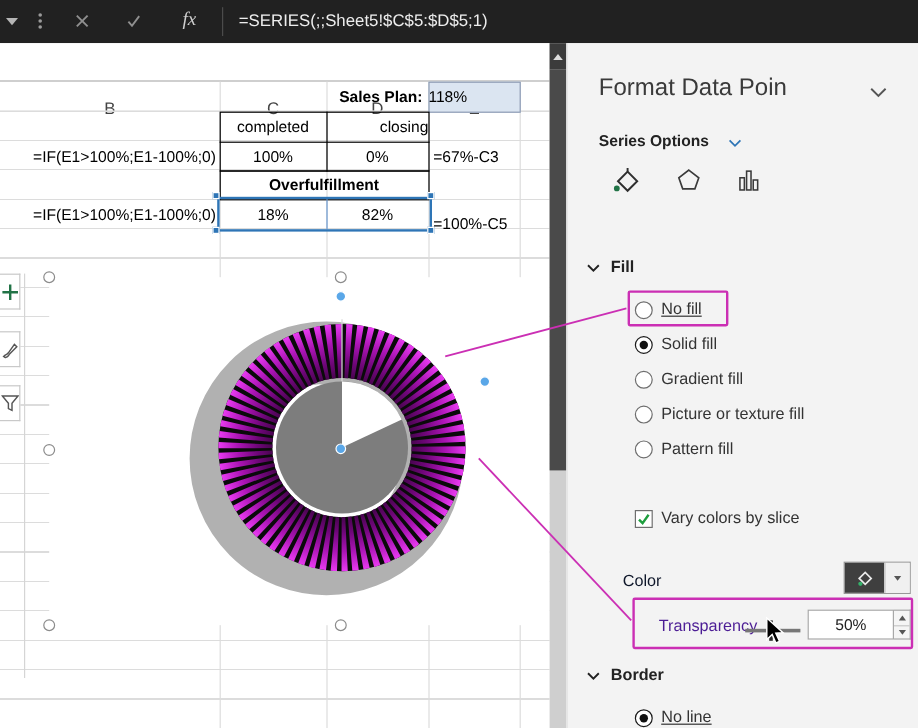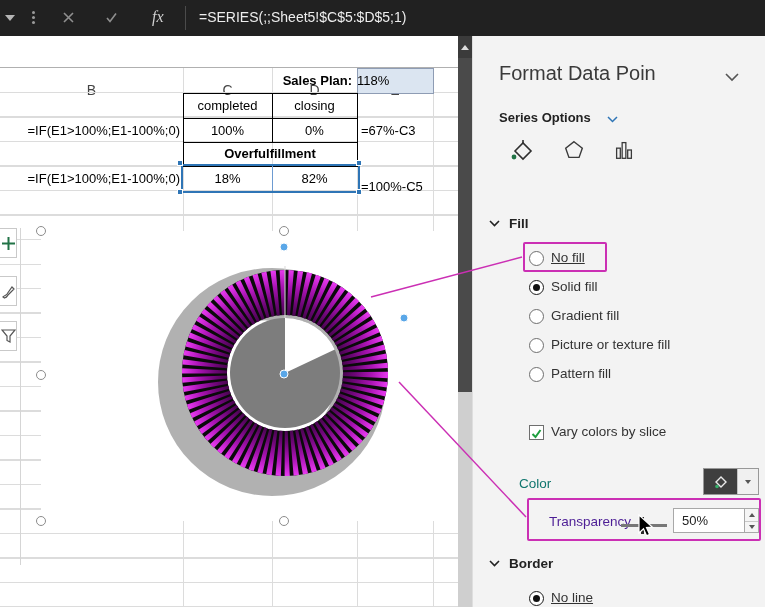--- a/index.html
+++ b/index.html
@@ -67,21 +67,21 @@
   <div class="abs" style="left:181px;top:128px;width:179px;height:29px;border:2px solid #2e75b6"></div>
   <div class="abs" style="left:272px;top:130px;width:1px;height:25px;background:#6d9bd1"></div>
   <div class="selsq" style="left:177px;top:124px"></div>
   <div class="selsq" style="left:356px;top:124px"></div>
   <div class="selsq" style="left:177px;top:153px"></div>
   <div class="selsq" style="left:356px;top:153px"></div>
 
   <div class="cell bold" style="left:183px;top:32px;width:169px;text-align:right">Sales Plan:</div>
   <div class="cell" style="left:357px;top:32px;width:76px;text-align:left">118%</div>
   <div class="cell" style="left:183px;top:57px;width:89px;text-align:center">completed</div>
-  <div class="cell" style="left:272px;top:57px;width:85px;text-align:center">closing</div>
+  <div class="cell" style="left:272px;top:57px;width:85px;text-align:right">closing</div>
   <div class="cell" style="left:0;top:82px;width:180px;text-align:right">=IF(E1&gt;100%;E1-100%;0)</div>
   <div class="cell" style="left:183px;top:82px;width:89px;text-align:center">100%</div>
   <div class="cell" style="left:272px;top:82px;width:85px;text-align:center">0%</div>
   <div class="cell" style="left:361px;top:82px;width:95px;text-align:left">=67%-C3</div>
   <div class="cell bold" style="left:183px;top:106px;width:174px;text-align:center;line-height:24px">Overfulfillment</div>
   <div class="cell" style="left:0;top:130px;width:180px;text-align:right">=IF(E1&gt;100%;E1-100%;0)</div>
   <div class="cell" style="left:183px;top:130px;width:89px;text-align:center">18%</div>
   <div class="cell" style="left:272px;top:130px;width:85px;text-align:center">82%</div>
   <div class="cell" style="left:361px;top:138px;width:95px;text-align:left">=100%-C5</div>
 
@@ -199,37 +199,37 @@
     <span class="cbx">
       <svg width="13" height="13" viewBox="0 0 13 13">
           <polyline points="2.5,7 5.5,10 10.5,3" fill="none" stroke="#1e9e3e" stroke-width="2"></polyline>
         </svg>
     </span>
     <span class="olbl">Vary colors by slice</span>
   </div>
 
   <div class="abs" style="left:50px;top:206px;width:84px;height:30px;border:2px solid #cb2fb4;border-radius:2px"></div>
 
-  <div class="abs" style="left:46px;top:440px;font-size:13.5px;color:#0f766e">Color</div>
+  <div class="abs" style="left:46px;top:440px;font-size:13.5px;color:#0f172a">Color</div>
   <div class="abs" style="left:230px;top:432px;width:56px;height:27px;border:1px solid #989898;background:#fff;display:flex">
     <div style="width:33px;height:25px;background:#3f3f3f;display:flex;align-items:center;justify-content:center">
       <svg width="16" height="16" viewBox="0 0 16 16">
           <path d="M3,8 L8,3 L13,8 L8,13 Z" fill="none" stroke="#eaeaea" stroke-width="1.4"></path>
           <circle cx="4" cy="12.5" r="1.8" fill="#35b06a"></circle>
         </svg>
     </div>
     <div style="flex:1;display:flex;align-items:center;justify-content:center;background:#f0f0f0;border-left:1px solid #c4c4c4">
       <span class="tri-down-s"></span>
     </div>
   </div>
 
   <div class="abs" style="left:76px;top:478px;font-size:13.5px;color:#4c1d95">Transparency</div>
   <div class="abs" style="left:148px;top:488px;width:46px;height:3px;background:#777"></div>
   <div class="abs" style="left:168px;top:481px;width:3px;height:17px;background:#2b2b2b"></div>
-  <div class="abs" style="left:200px;top:472px;width:72px;height:25px;background:#fff;border:1px solid #a8a8a8;font-size:13px;color:#222;line-height:23px;padding-left:8px">50%</div>
+  <div class="abs" style="left:200px;top:472px;width:72px;height:25px;background:#fff;border:1px solid #a8a8a8;font-size:13px;color:#222;line-height:23px;padding-left:22px">50%</div>
   <div class="abs" style="left:272px;top:472px;width:14px;height:25px;border:1px solid #a8a8a8;border-left:none;background:#f5f5f5">
     <div style="height:12px;display:flex;align-items:center;justify-content:center">
         <span class="tri-up-s"></span>
       </div>
     <div style="height:11px;display:flex;align-items:center;justify-content:center;border-top:1px solid #c8c8c8">
         <span class="tri-down-s"></span>
       </div>
   </div>
   <div class="abs" style="left:54px;top:462px;width:234px;height:43px;border:2px solid #cb2fb4;border-radius:2px"></div>
 

